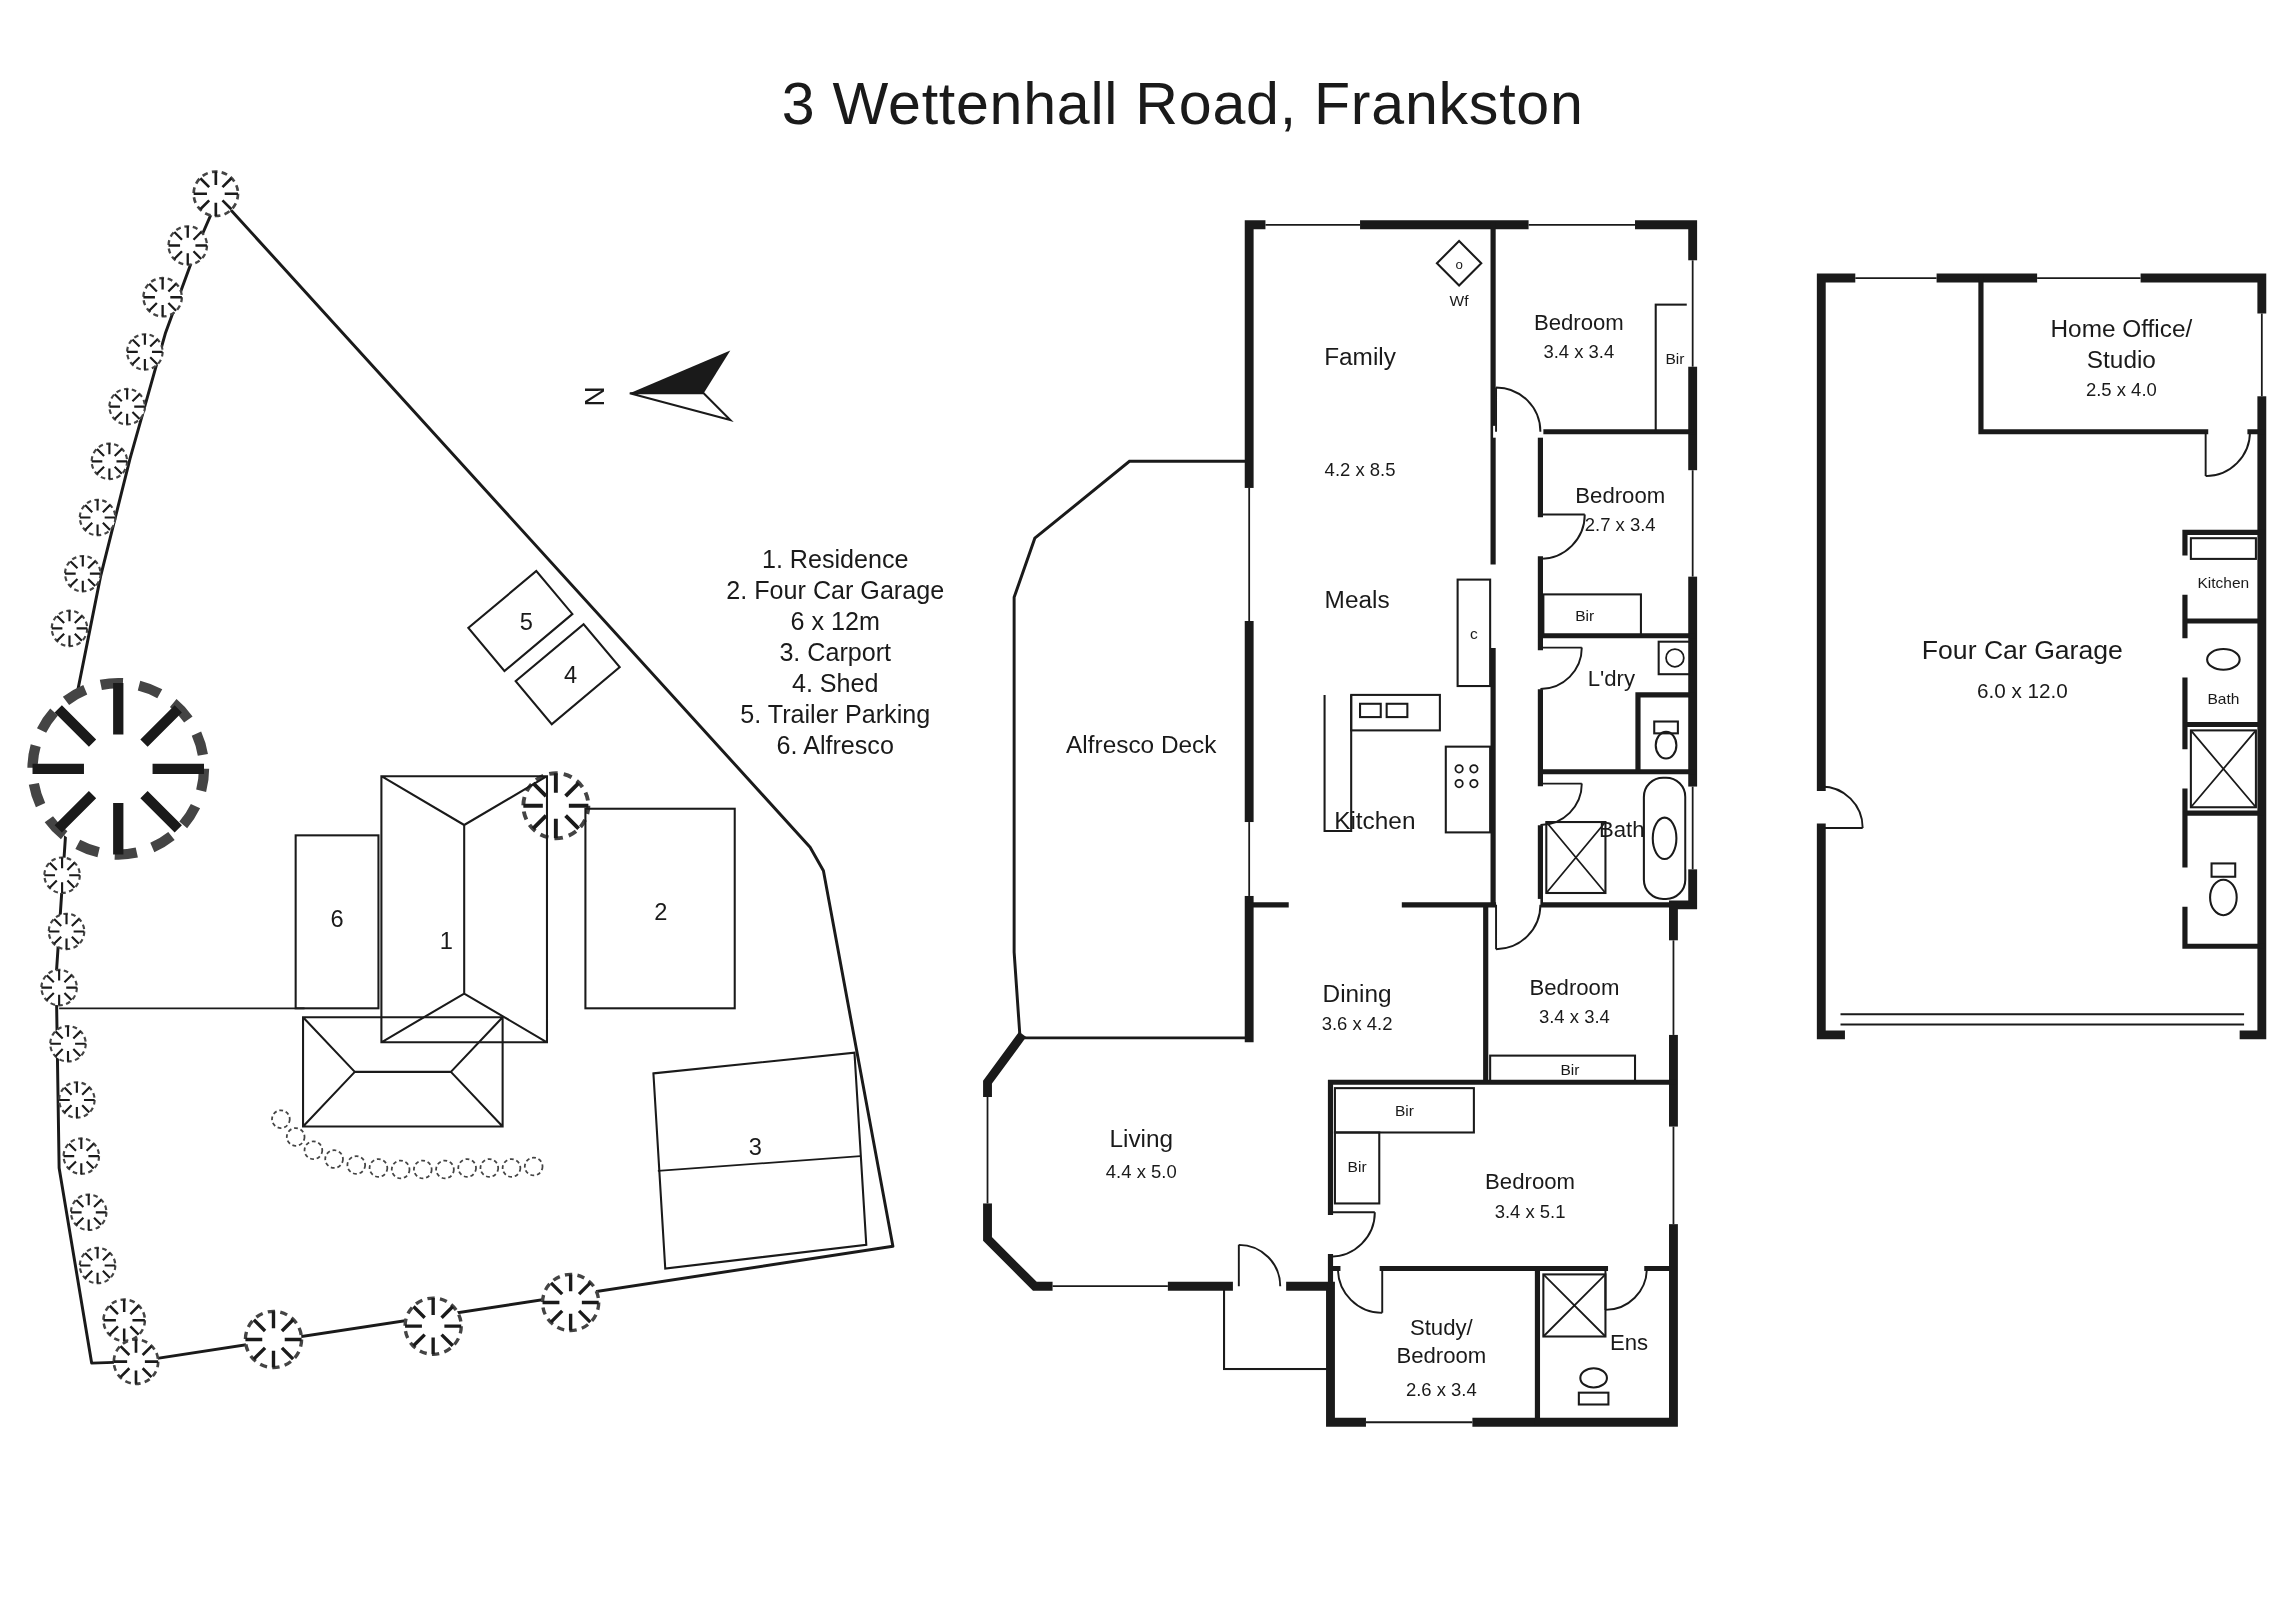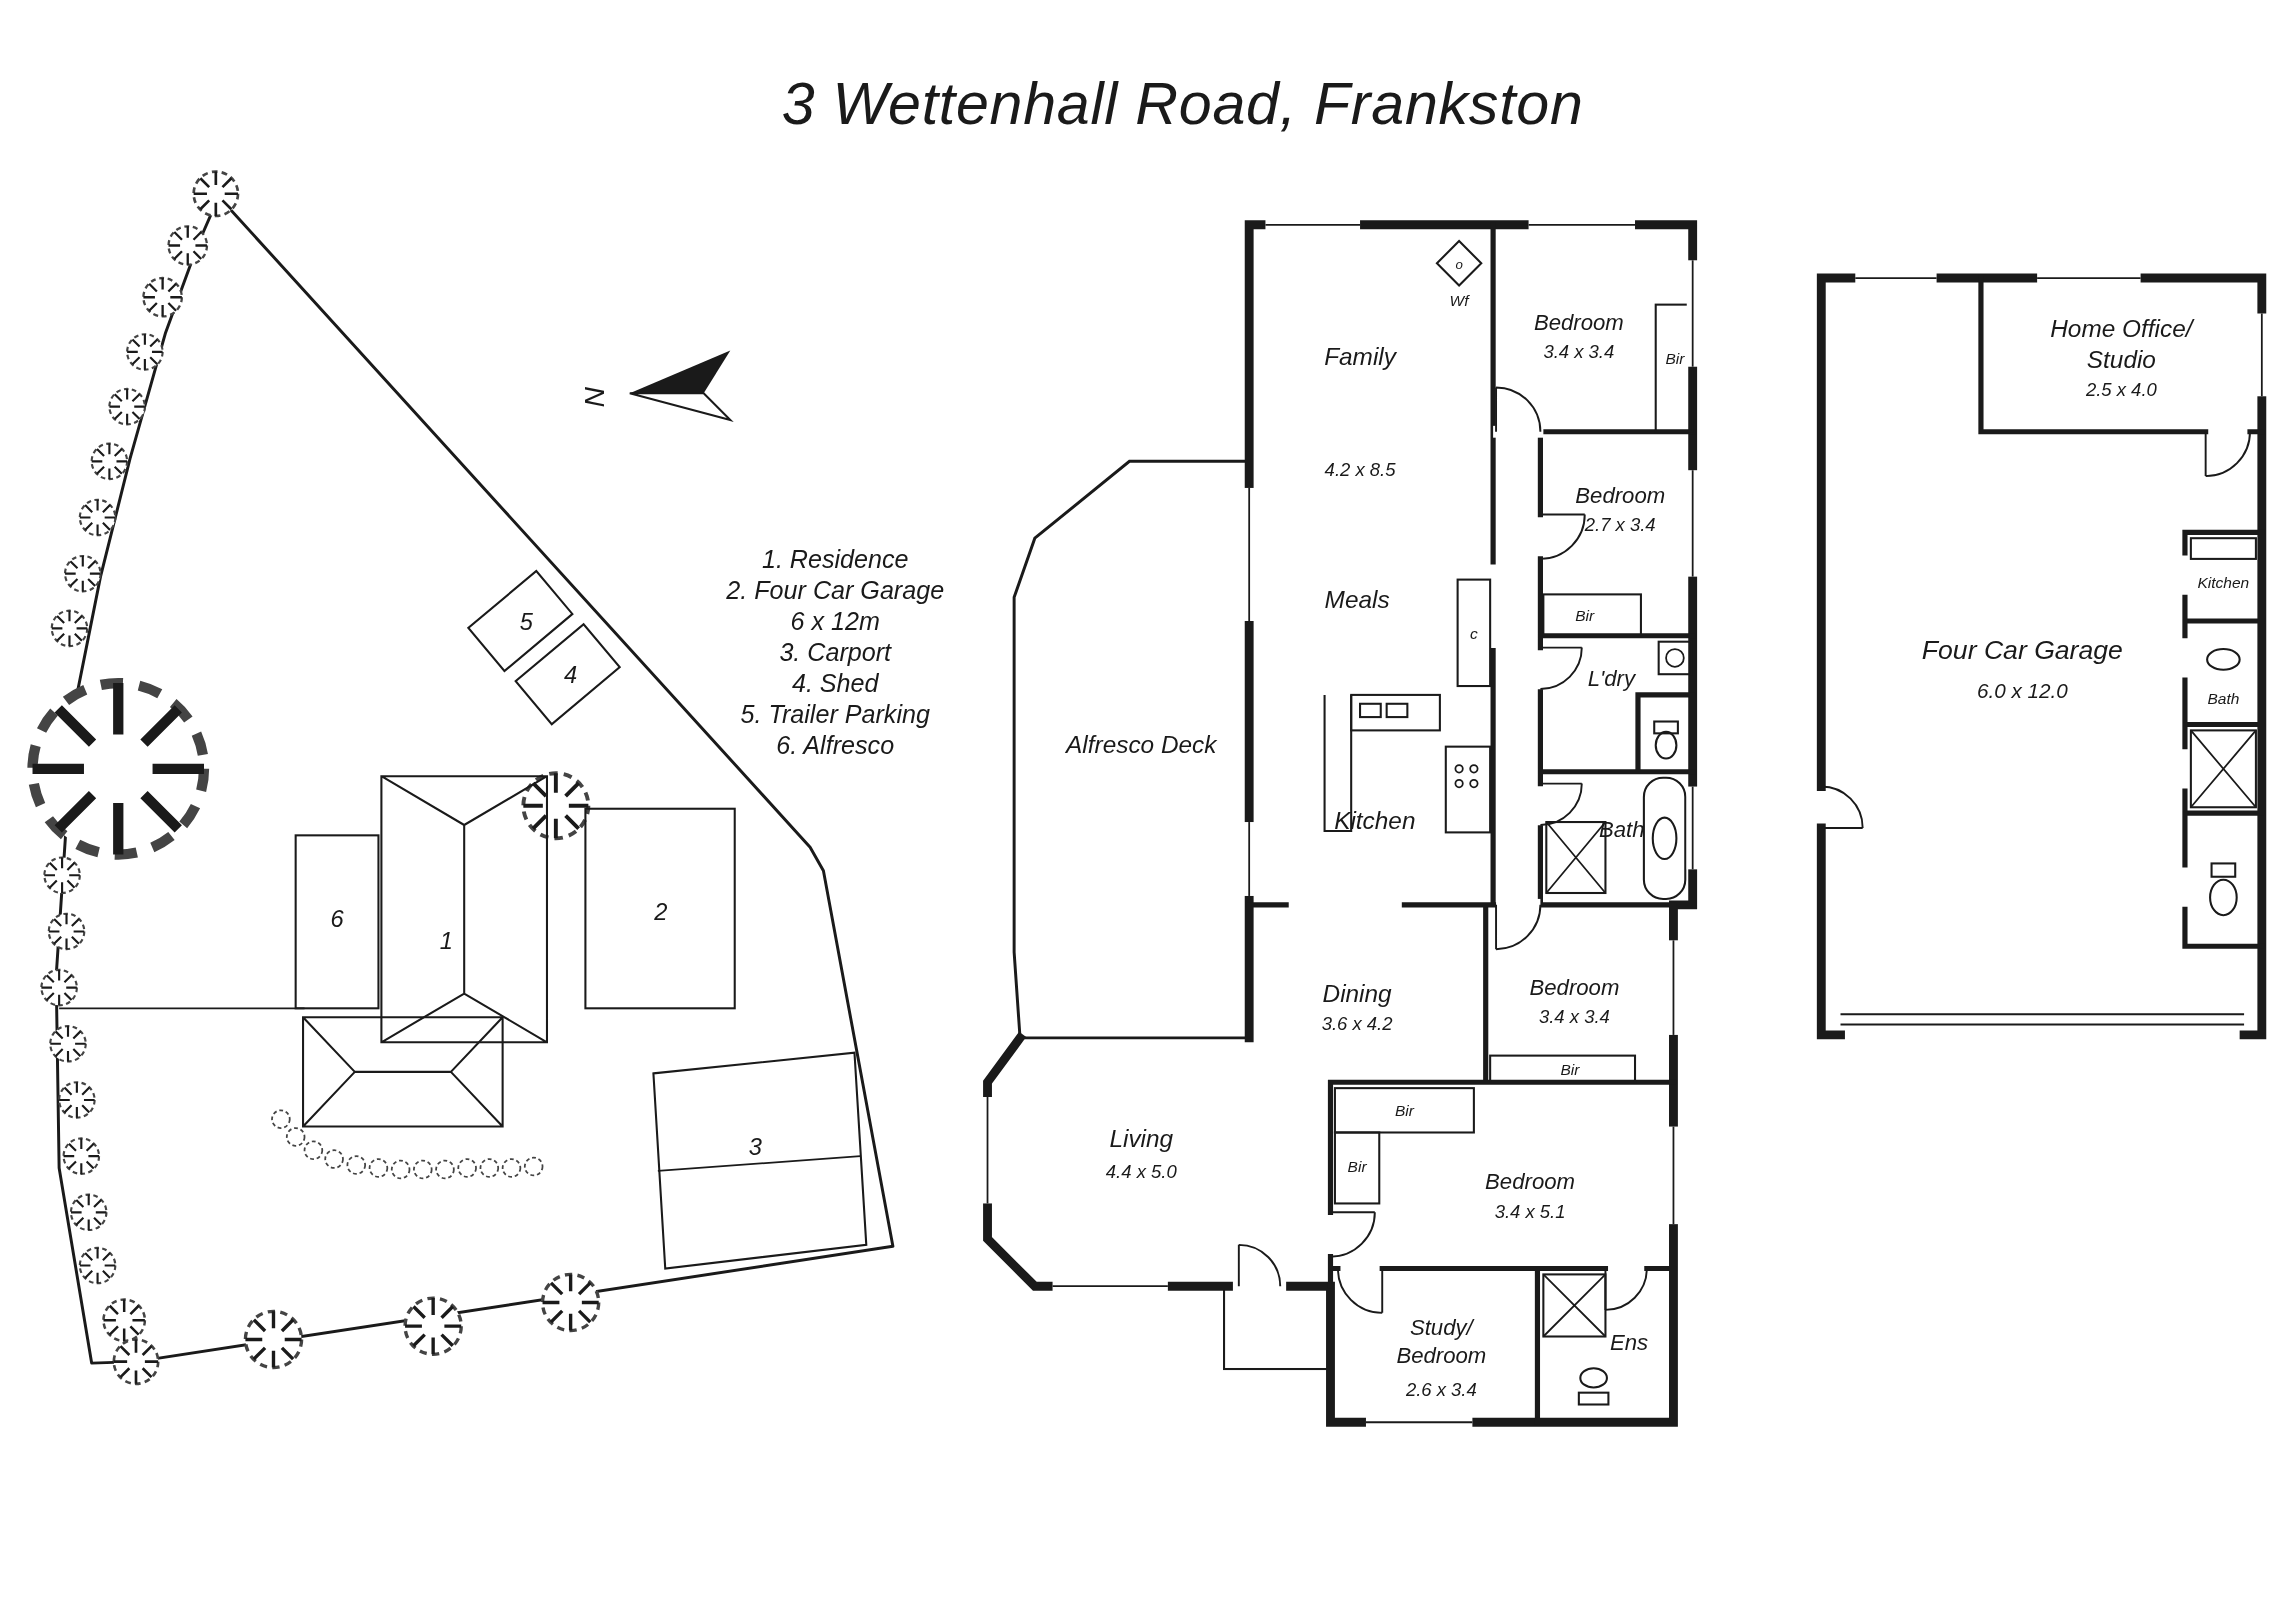--- a/index.html
+++ b/index.html
@@ -1,16 +1,16 @@
 <!DOCTYPE html>
 <html style="font-size:10.4px"><head>
 <meta charset="utf-8">
 <style>
   html,body{margin:0;padding:0;background:#ffffff;}
-  .page{position:relative;width:2284px;height:1616px;background:#ffffff;overflow:hidden;font-style:italic;}
+  .page{position:relative;width:2284px;height:1616px;background:#ffffff;overflow:hidden;}
   svg{display:block;}
   text{font-family:"Liberation Sans", sans-serif;fill:#1a1a1a;text-anchor:middle;}
   .title{font-size:40px;letter-spacing:0.5px;}
   .legend{font-size:17px;}
   .marker{font-size:16px;}
   .room{font-size:16.5px;}
   .room-sm{font-size:15px;}
   .dims{font-size:12.5px;}
   .tiny{font-size:10.5px;}
   .micro{font-size:9px;}

